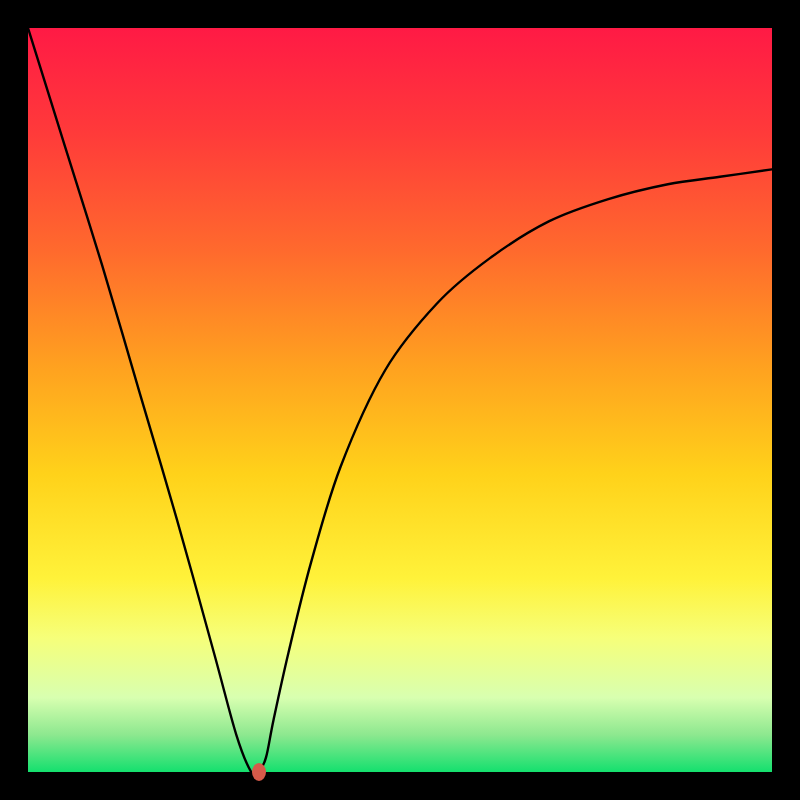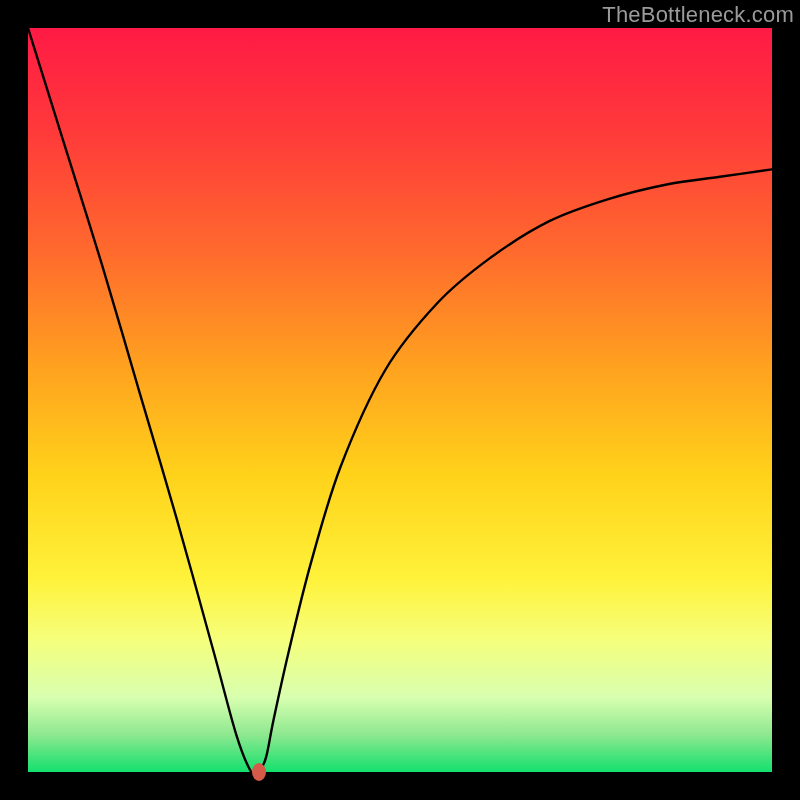--- a/index.html
+++ b/index.html
@@ -62,21 +62,20 @@
     height: 18px;
     border-radius: 50%;
     background: #d65a4a;
     transform: translate(-50%, -50%);
   }
 </style>
 </head>
 <body>
 
 <div class="frame">
-  <div class="watermark">TheBottleneck.com</div>
 
   <div class="plot">
     <svg class="curve" viewBox="0 0 744 744" preserveAspectRatio="none">
       <path d="M 0 0 C 5.952000000000001 19.046400000000013, 25.296 80.94720000000008, 37.2 119.04000000000008 C 49.104000000000006 157.1328000000001, 62.49600000000001 198.7968, 74.4 238.07999999999998 C 86.304 277.36319999999995, 99.696 324.0864, 111.6 364.56 C 123.50399999999999 405.0336, 136.89600000000002 449.376, 148.8 491.03999999999996 C 160.704 532.704, 176.4768 590.4384, 186 624.96 C 195.5232 659.4816000000001, 202.36800000000002 687.7536, 208.32000000000002 706.8 C 214.27200000000002 725.8463999999999, 219.62879999999998 738.048, 223.2 744 C 226.7712 749.952, 228.2592 746.3808, 230.64 744 C 233.02079999999998 741.6192, 235.69920000000002 737.4528, 238.08 729.12 C 240.4608 720.7872, 241.9488 708.5856, 245.52 691.92 C 249.09120000000001 675.2543999999999, 254.44799999999998 649.9584, 260.4 624.96 C 266.352 599.9616000000001, 274.3872 565.4399999999999, 282.72 535.68 C 291.05280000000005 505.91999999999996, 300.57599999999996 469.91040000000004, 312.47999999999996 438.96000000000004 C 324.38399999999996 408.00960000000003, 341.6448 368.42879999999997, 357.12 342.23999999999995 C 372.59520000000003 316.05119999999994, 392.53440000000006 293.13599999999997, 409.20000000000005 275.28 C 425.86560000000003 257.424, 443.424 243.73439999999997, 461.28 230.64 C 479.13599999999997 217.5456, 501.75359999999995 202.96320000000006, 520.8 193.44000000000005 C 539.8464 183.91680000000005, 561.2736 177.072, 580.32 171.12 C 599.3664000000001 165.168, 621.984 159.8112, 639.84 156.24 C 657.696 152.6688, 675.2544 151.18079999999995, 691.9200000000001 148.79999999999995 C 708.5856000000001 146.41919999999996, 735.6672 142.5504, 744 141.36" fill="none" stroke="#000000" stroke-width="2.4" stroke-linecap="round" stroke-linejoin="round"></path>
     </svg>
     <div class="dot" style="left: 230.64px; top: 744px; background: rgb(214, 90, 74);"></div>
   </div>
 </div>
 
 </body></html>

